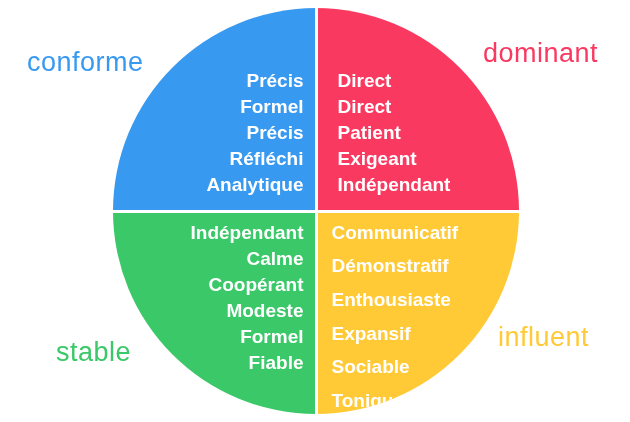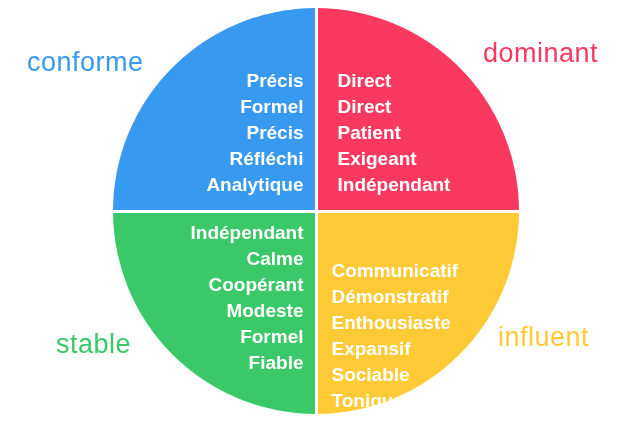--- a/index.html
+++ b/index.html
@@ -30,32 +30,32 @@
   .quad .word {
     color: #ffffff;
     font-size: 19px;
     line-height: 26px;
     font-weight: 700;
     white-space: nowrap;
   }
   .q-tl { align-items: flex-end;   justify-content: flex-end;   padding: 0 11px 12px 0; }
   .q-tr { align-items: flex-start; justify-content: flex-end;   padding: 0 0 12px 14px; }
   .q-bl { align-items: flex-end;   justify-content: flex-start; padding: 7px 11px 0 0; }
-  .q-br { align-items: flex-start; justify-content: flex-end; padding: 7px 0 0 14px; }
+  .q-br { align-items: flex-start; justify-content: space-between; padding: 7px 0 0 14px; }
   .outer-label {
     position: absolute;
     font-size: 27px;
     font-weight: 400;
     line-height: 1;
     letter-spacing: 0.5px;
     white-space: nowrap;
   }
   .label-conforme { left: 27px;  top: 49px; }
   .label-dominant { left: 483px; top: 40px; }
-  .label-stable   { left: 56px;  top: 331px; }
+  .label-stable   { left: 56px;  top: 339px; }
   .label-influent { left: 498px; top: 324px; }
 </style>
 </head>
 <body>
 
 <div class="stage">
 
   <div class="outer-label label-conforme" style="color: rgb(56, 153, 240);">conforme</div>
 
   <div class="outer-label label-dominant" style="color: rgb(250, 57, 97);">dominant</div>

